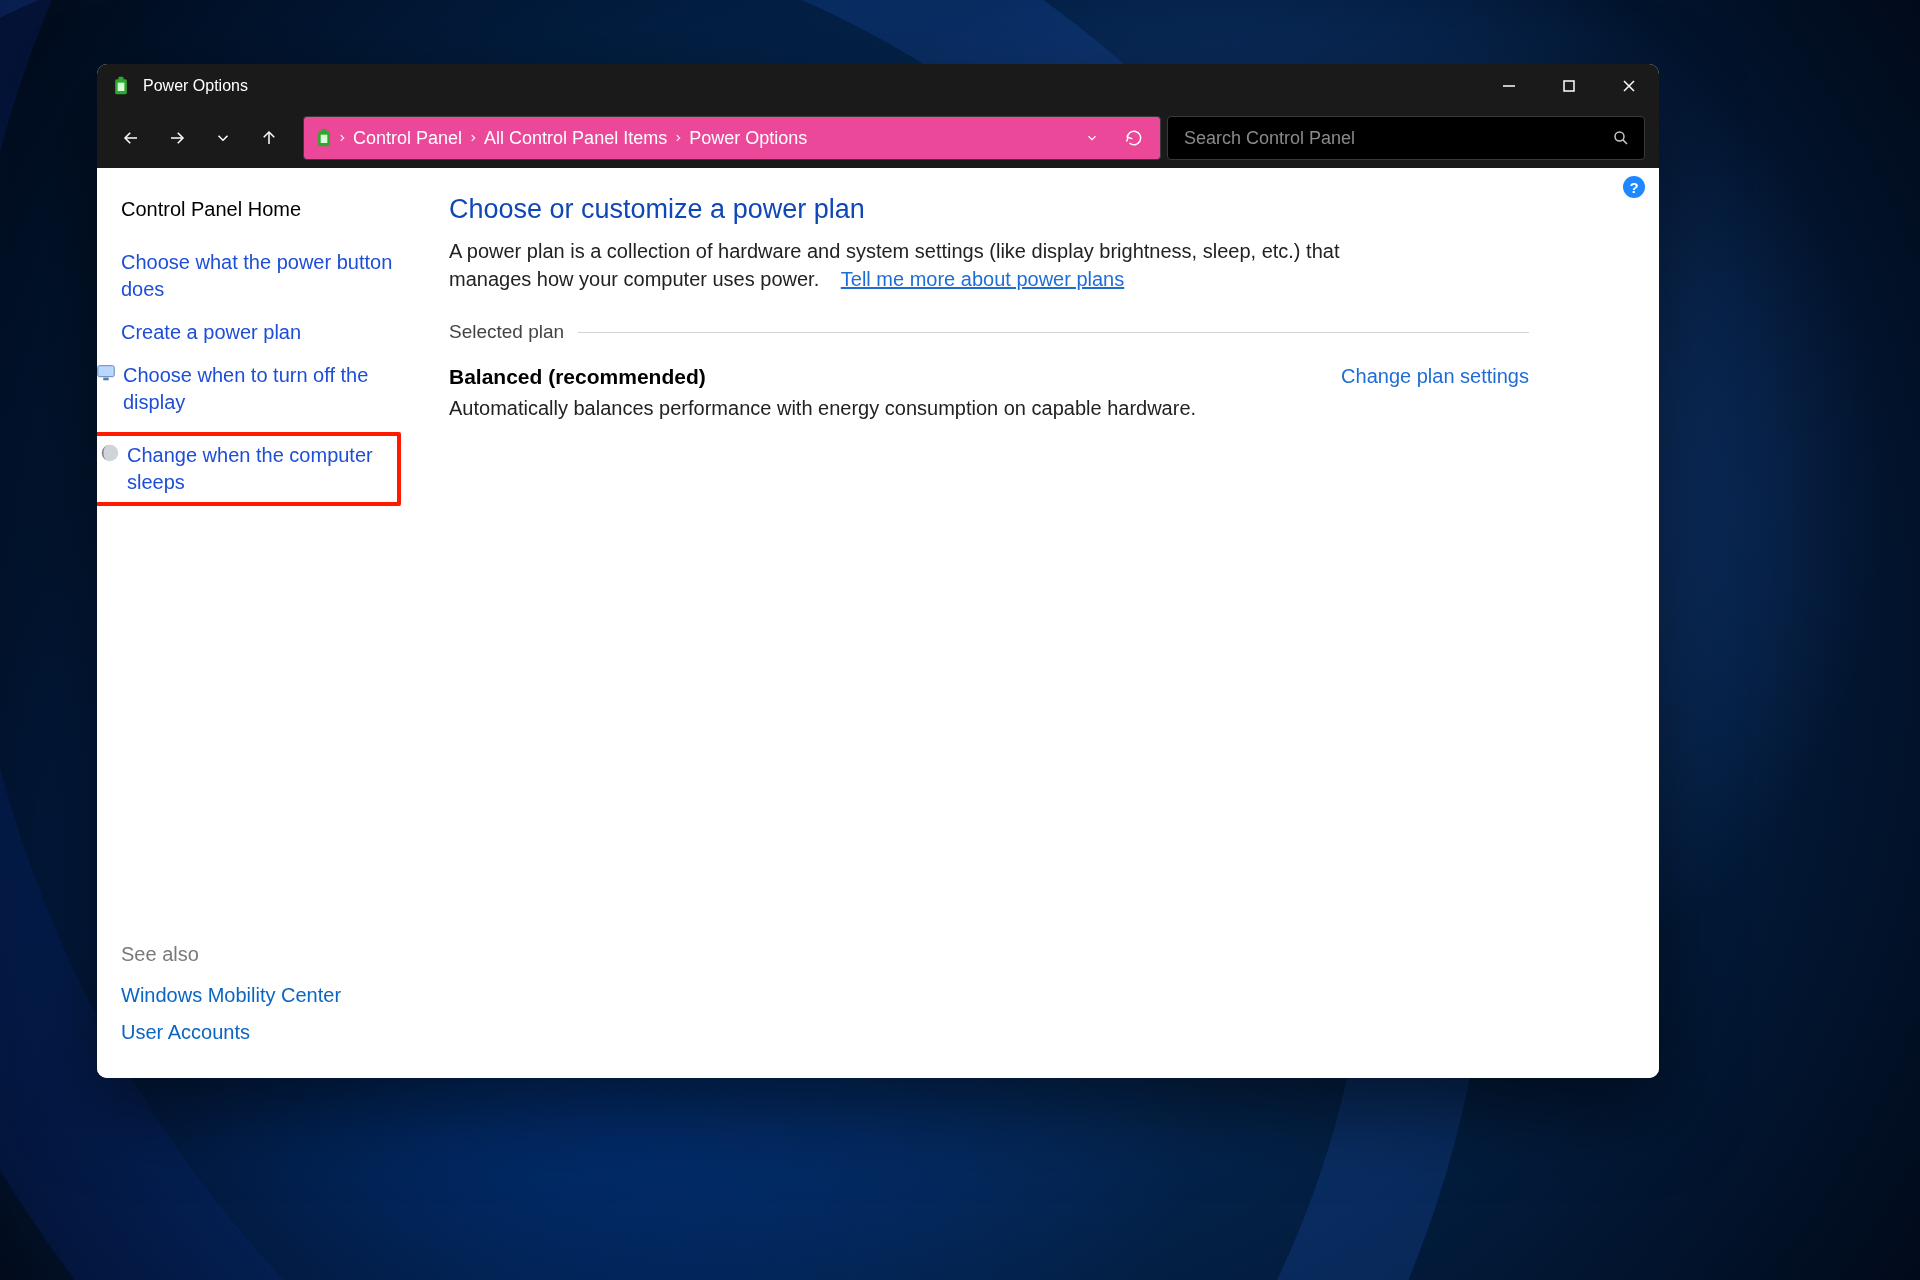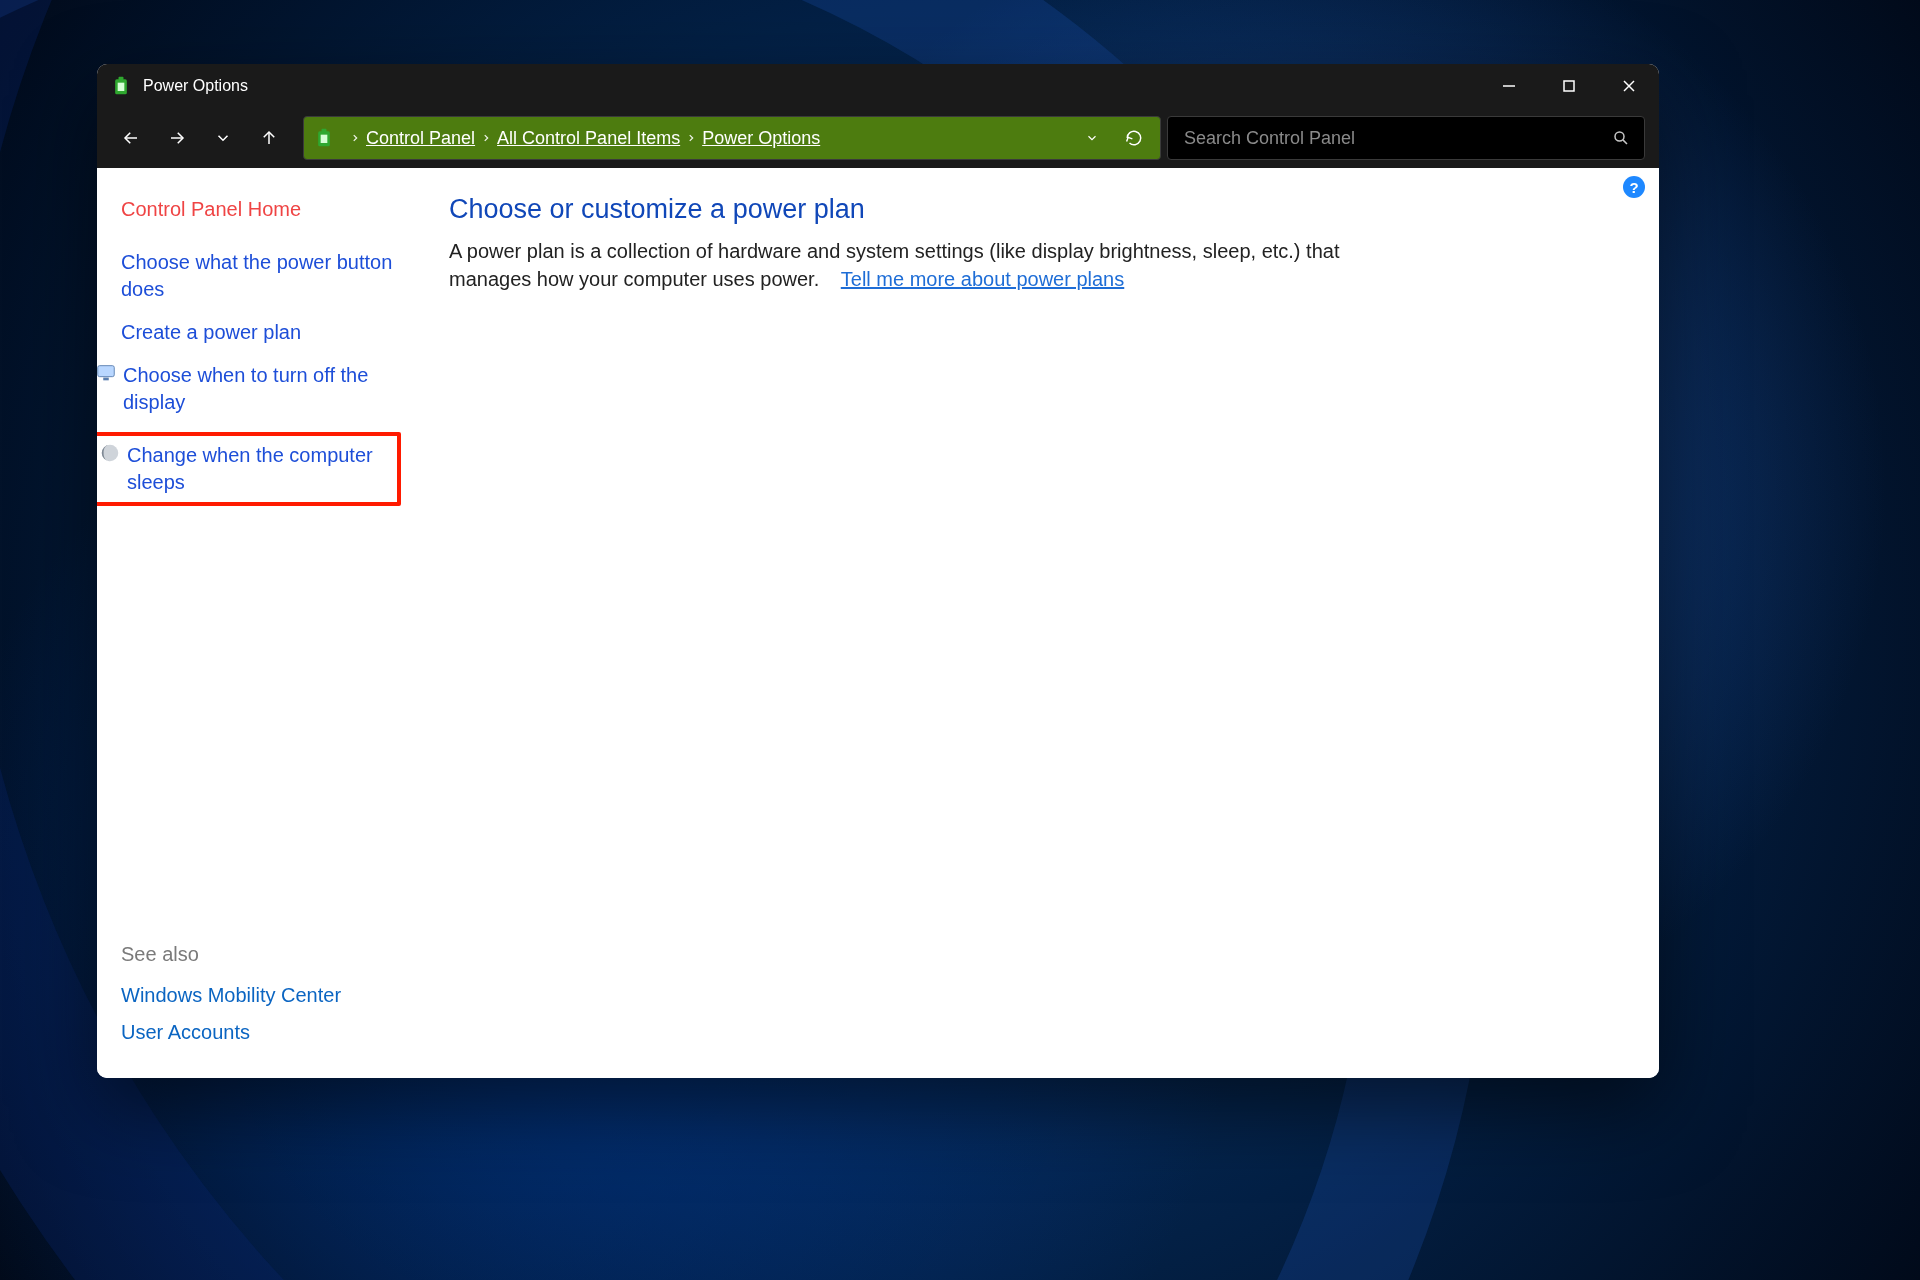--- a/index.html
+++ b/index.html
@@ -105,28 +105,27 @@
     display: flex; align-items: center; justify-content: center;
     color: #fff;
   }
   .nav-btn svg { width: 18px; height: 18px; }
 
   .address-bar {
     flex: 1;
     display: flex;
     align-items: center;
     height: 42px;
-    background: #4d7c0f;
+    background: #ec4899;
     border: 1px solid #3a3a3a;
     border-radius: 4px;
     margin-left: 8px;
     padding: 0 10px;
-    gap: 16px;
+    gap: 3px;
     position: relative;
-    text-decoration: underline;
   }
   .address-bar .breadcrumb {
     display: flex;
     align-items: center;
     gap: 6px;
     flex: 1;
     overflow: hidden;
     font-size: 18px;
   }
   .address-bar .crumb { white-space: nowrap; }
@@ -182,21 +181,21 @@
 
   
   .sidebar {
     width: 312px;
     padding: 30px 14px 20px 24px;
     display:flex;
     flex-direction:column;
     box-sizing:border-box;
   }
   .sidebar .home-link {
-    color:#ef4444;
+    color:#000000;
     font-size:20px;
     margin-bottom:28px;
   }
   .sidebar .task-link {
     color:#1d4ed8;
     font-size:20px;
     line-height:1.35;
     margin-bottom:16px;
     display:flex;
     align-items:flex-start;
@@ -444,17 +443,29 @@
         <div class="sa-link link-like">Windows Mobility Center</div>
         <div class="sa-link link-like">User Accounts</div>
       </div>
 
       <div class="main">
         <h1>Choose or customize a power plan</h1>
         <div class="desc">
           <span>A power plan is a collection of hardware and system settings (like display brightness, sleep, etc.) that manages how your computer uses power. </span><a class="link-like">Tell me more about power plans</a>
         </div>
 
+        <div class="fieldset">
+          <div class="legend-row">
+            <span>Selected plan</span>
+            <span class="legend-line"></span>
+          </div>
+
+          <div class="plan-row">
+            <span class="plan-name">Balanced (recommended)</span>
+            <span class="change-link link-like">Change plan settings</span>
+          </div>
+          <div class="plan-desc">Automatically balances performance with energy consumption on capable hardware.</div>
+        </div>
       </div>
 
     </div>
   </div>
 </div>
 
 </body></html>

